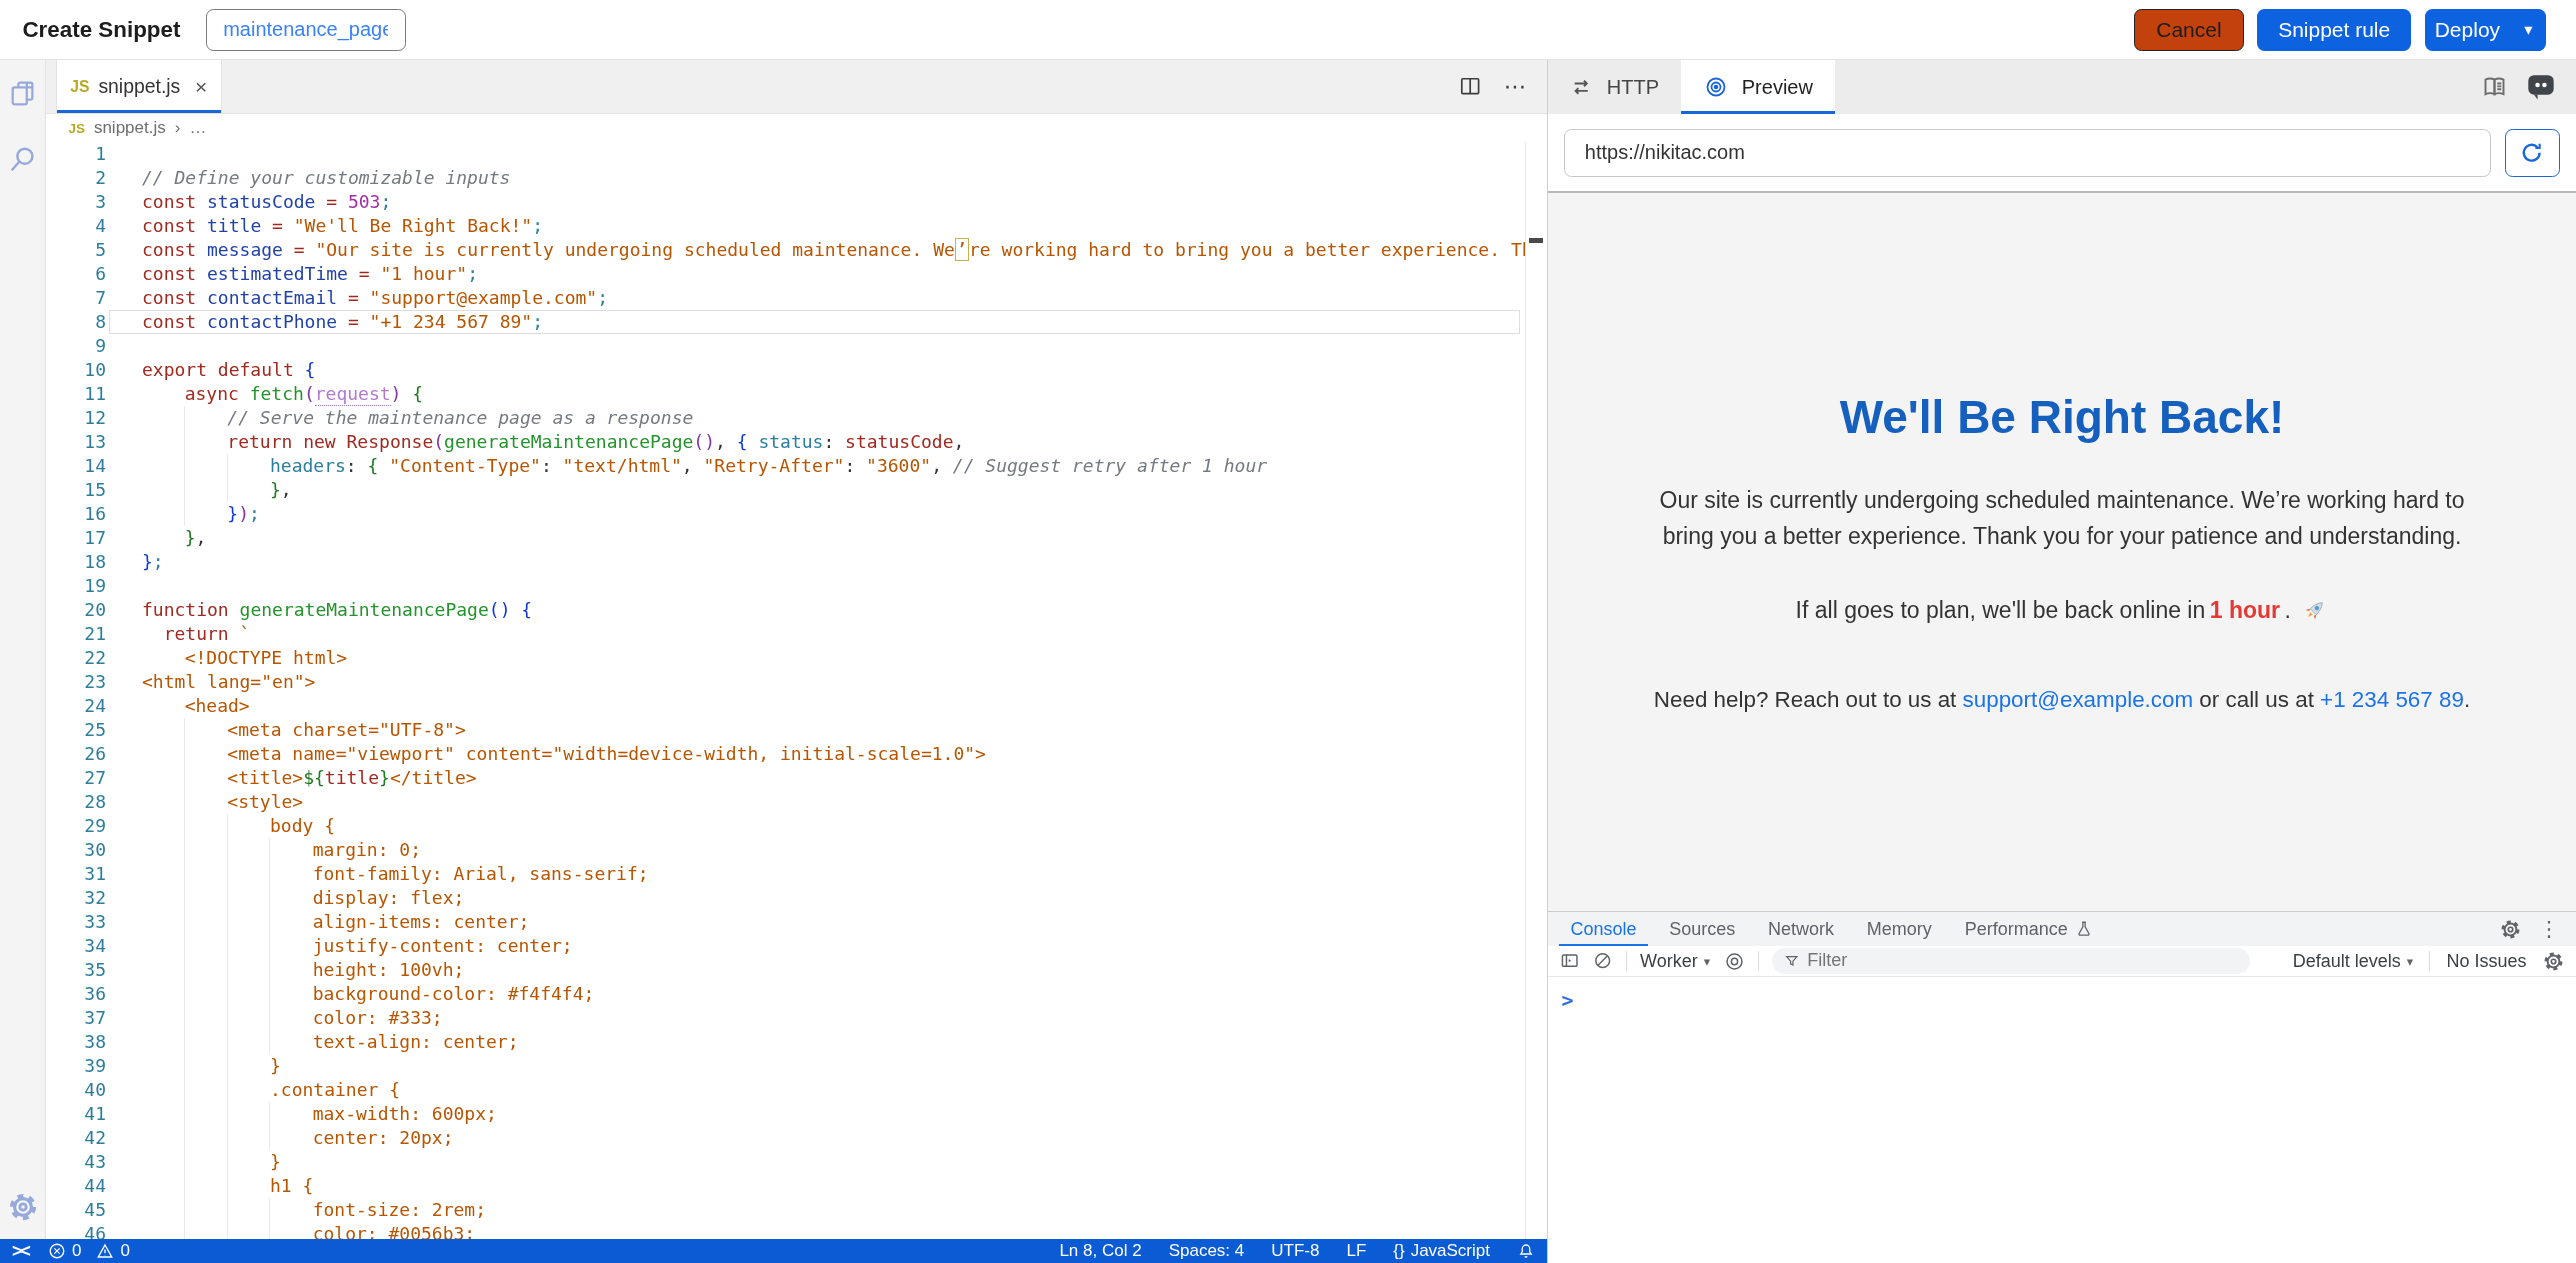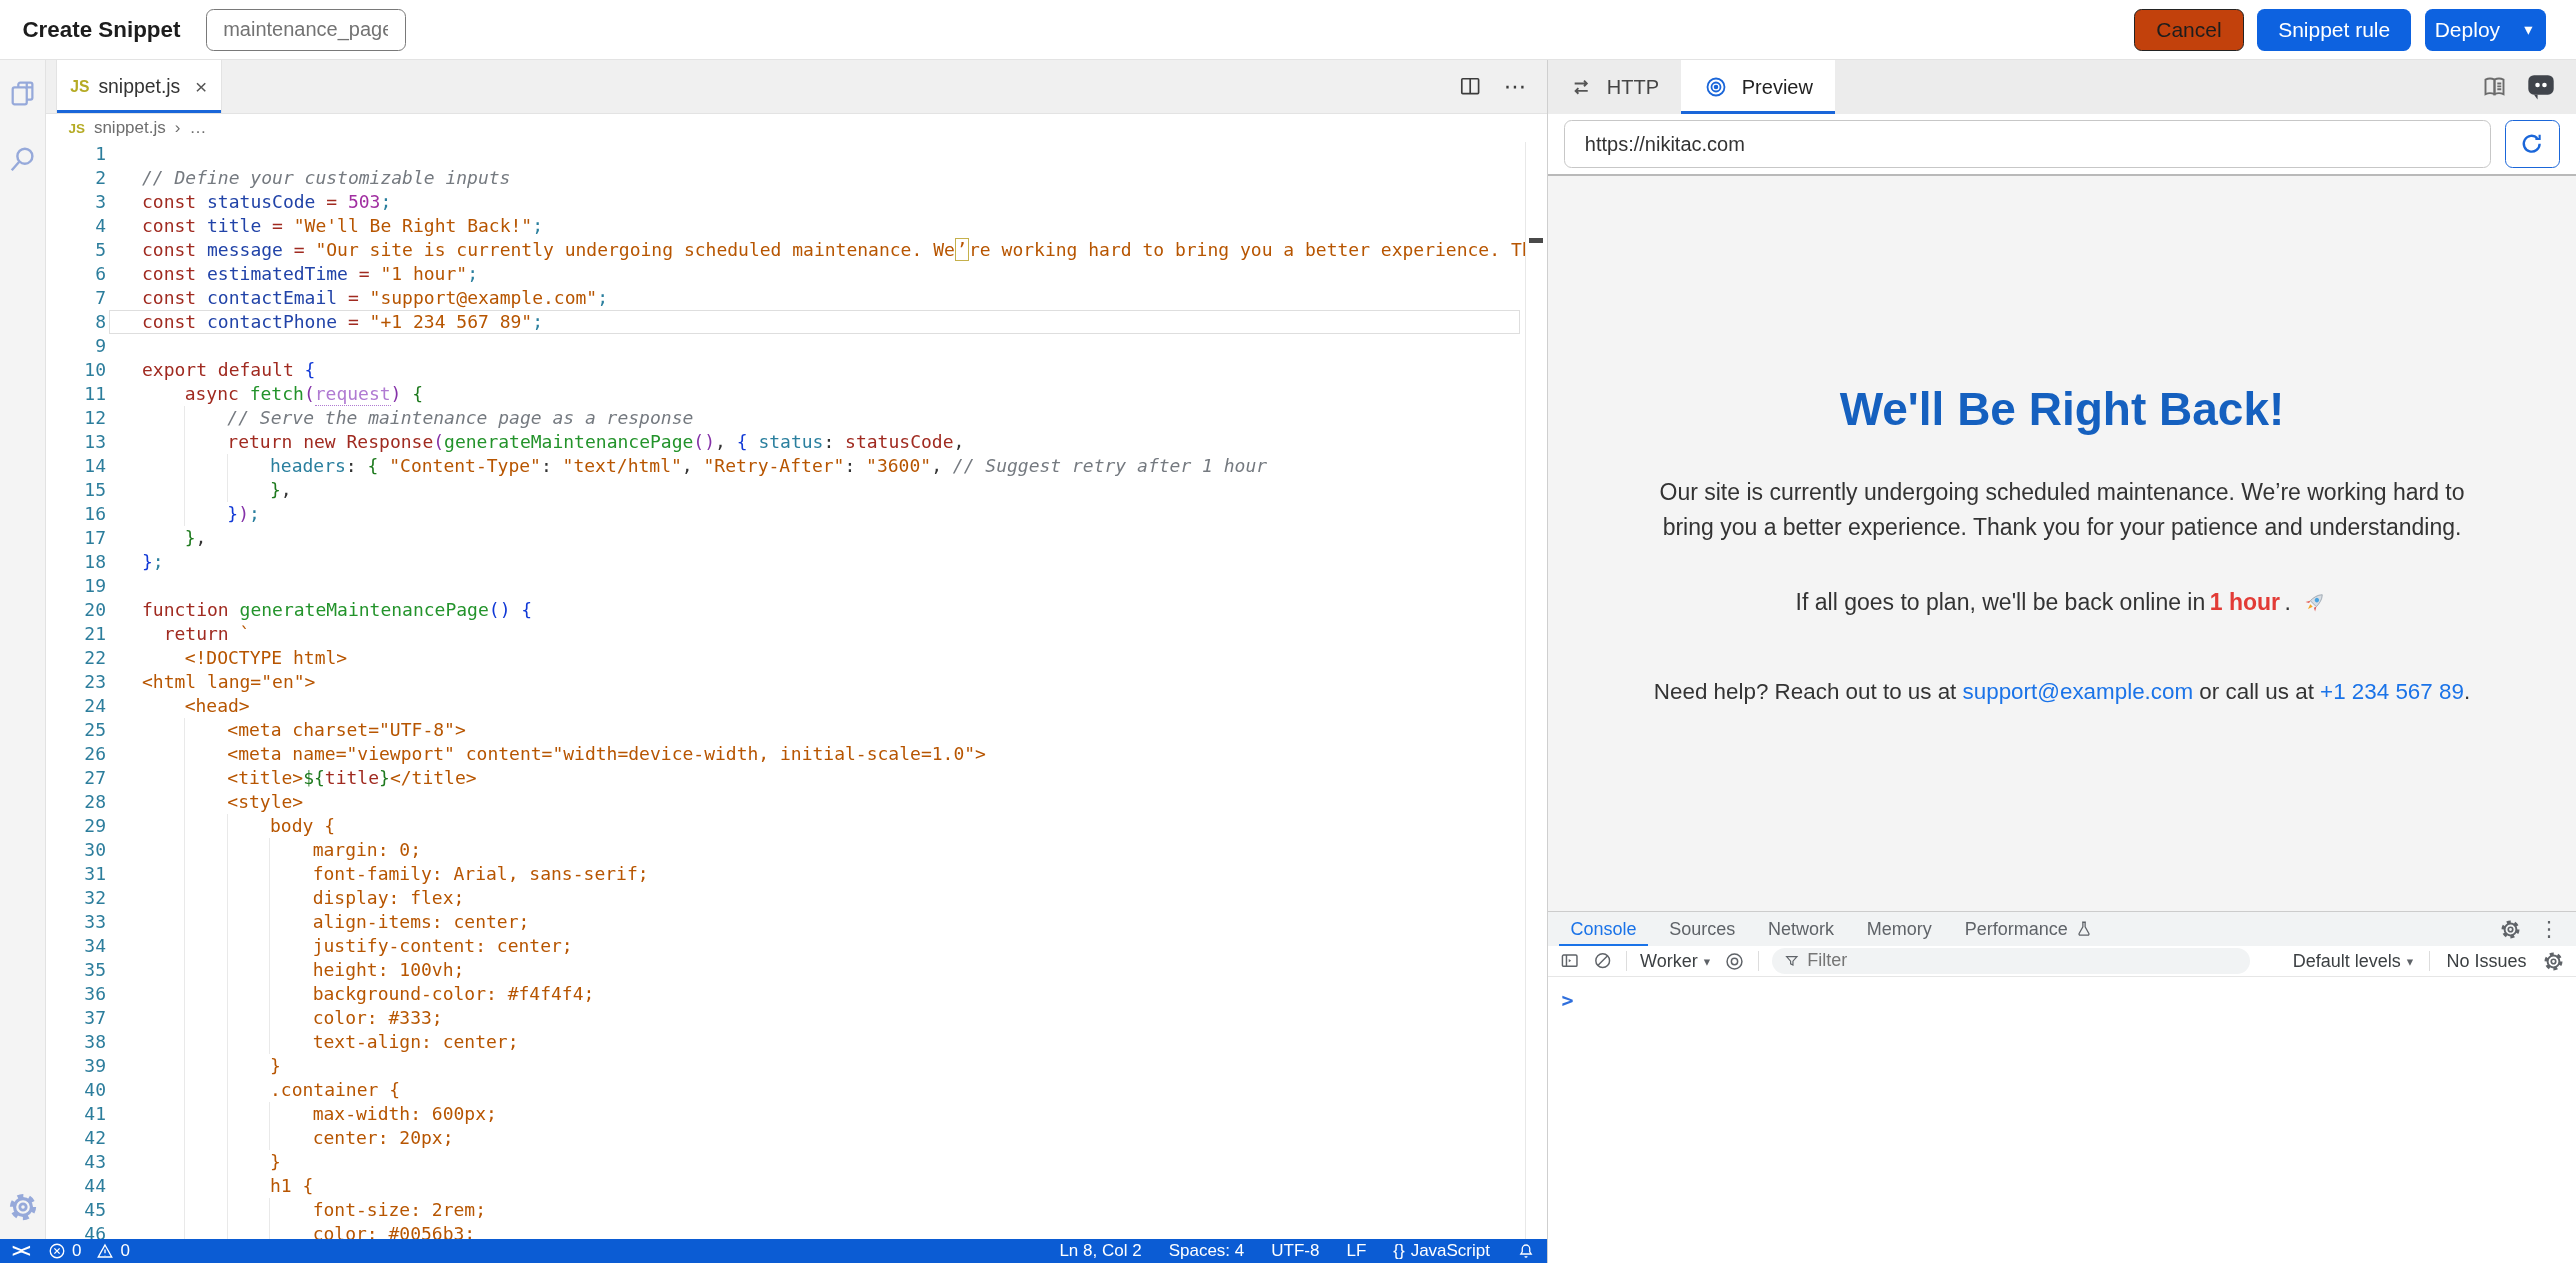--- a/index.html
+++ b/index.html
@@ -5,21 +5,21 @@
   * { margin:0; padding:0; box-sizing:border-box; }
   html,body { width:2576px; height:1263px; background:#fff; overflow:hidden;
     font-family:"Liberation Sans", sans-serif; color:#222; }
   svg { display:block; }
 
   
   .topbar { position:absolute; left:0; top:0; width:2576px; height:60px; background:#fff;
     border-bottom:0.7px solid #e3e3e3; display:flex; align-items:center; padding:0 30px 0 22.4px; }
   .tb-title { font-size:22.4px; font-weight:bold; color:#1d1d1d; }
   .tb-name { margin-left:25.4px; width:200px; height:42px; border:1.5px solid #797979; border-radius:7.5px;
-    font-size:20px; color:#737373; padding:0 16.4px; font-family:"Liberation Sans",sans-serif; background:#fff; }
+    font-size:20px; color:#3b82f6; padding:0 16.4px; font-family:"Liberation Sans",sans-serif; background:#fff; }
   .tb-actions { margin-left:auto; display:flex; gap:13.5px; align-items:center; }
   .btn { height:42px; border-radius:7.5px; font-size:21px; display:flex; align-items:center;
     justify-content:center; padding:0 21px; cursor:pointer; border:none; font-family:"Liberation Sans",sans-serif; }
   .btn-outline { background:#c2410c; border:1.5px solid #232323; color:#1d1d1d; }
   .btn-blue { background:#0d62e0; color:#fff; }
   .btn-split { display:flex; padding:0; overflow:hidden; }
   .btn-split .main { padding:0 10px; display:flex; align-items:center; }
   .btn-split .sep { width:0.7px; background:rgba(255,255,255,.55); }
   .btn-split .caret { padding:0 13.5px; display:flex; align-items:center; font-size:16.4px; }
 
@@ -78,21 +78,21 @@
   .sb-right { margin-left:auto; display:flex; align-items:center; gap:27px; }
 
   
   .right-panel { position:absolute; left:1547px; top:60px; width:1029px; height:1204px; background:#fff;
     border-left:0.7px solid #cfcfcf; display:flex; flex-direction:column; }
   .rp-tabstrip { height:54px; background:#ececec; display:flex; align-items:stretch; }
   .rp-tab { display:flex; align-items:center; gap:14px; padding:0 22.4px; font-size:20px; color:#454545; cursor:pointer; position:relative; }
   .rp-tab.active { background:#fff; color:#222; }
   .rp-tab.active::after { content:""; position:absolute; left:0; right:0; bottom:0; height:3px; background:#1a66d9; }
   .rp-icons { margin-left:auto; display:flex; align-items:center; gap:19.4px; padding-right:21px; }
-  .urlrow { height:60px; background:#fff; display:flex; align-items:center; gap:13.5px; padding:0 16.4px; }
+  .urlrow { height:77px; background:#fff; display:flex; align-items:center; gap:13.5px; padding:0 16.4px; }
   .url-input { flex:1; height:48px; border:1.5px solid #c7c7c7; border-radius:7.5px; font-size:20px; color:#333;
     padding:0 19.4px; font-family:"Liberation Sans",sans-serif; }
   .refresh-btn { width:55px; height:48px; border:1.5px solid #1a66d9; border-radius:7.5px; background:#fff;
     display:flex; align-items:center; justify-content:center; cursor:pointer; }
   .rp-divider { height:1.5px; background:#b9b9b9; }
 
   
   .preview { flex:1; background:#f4f4f4; display:flex; flex-direction:column; align-items:center;
     justify-content:center; text-align:center; color:#333; overflow:hidden; }
   .pv-h1 { font-size:46px; font-weight:bold; color:#1560bf; margin-bottom:39px; }

